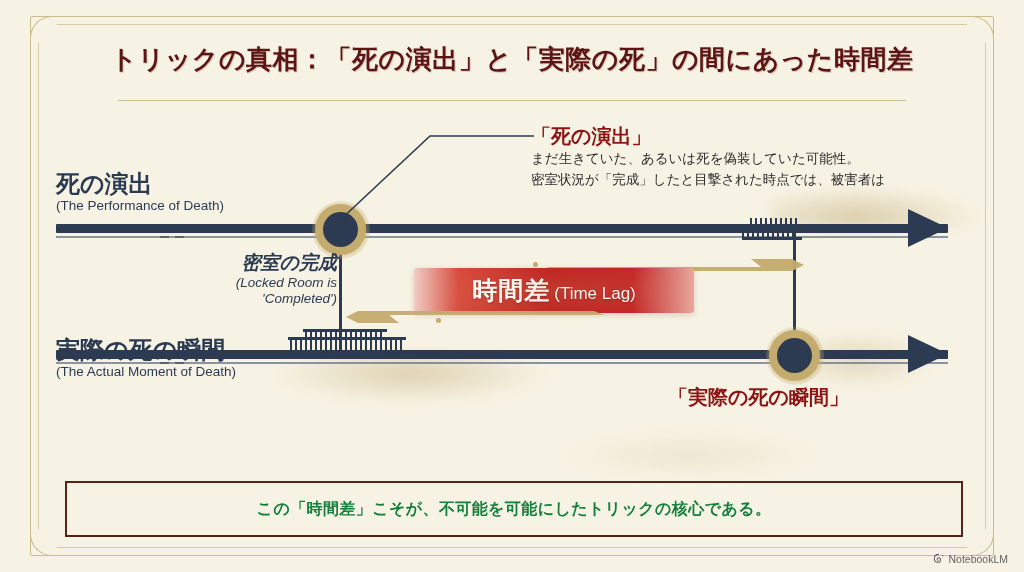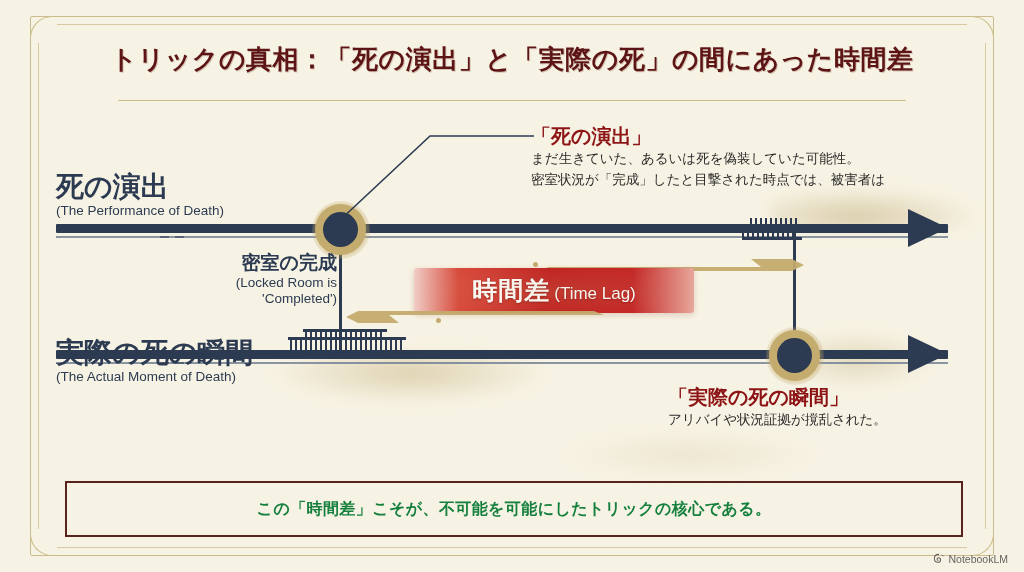--- a/index.html
+++ b/index.html
@@ -87,28 +87,28 @@
   }
   .node-glow{
     position:absolute;border-radius:50%;
     background:radial-gradient(circle,rgba(196,171,110,.0) 52%,rgba(196,171,110,.45) 60%,rgba(196,171,110,0) 80%);
   }
   .connector{position:absolute;width:3px;background:#2c3b52;}
 
   
   .axis-label{position:absolute;}
   .axis-label .jp{
-    font-size:28px;font-weight:700;color:#2c3b52;line-height:1.18;white-space:nowrap;
+    font-size:24px;font-weight:700;color:#2c3b52;line-height:1.18;white-space:nowrap;
   }
   .axis-label .en{
     font-size:13.5px;font-weight:400;color:#2c3b52;line-height:1.25;white-space:nowrap;
   }
 
   
-  .node-label{position:absolute;text-align:right;}
+  .node-label{position:absolute;text-align:right;font-style:italic;}
   .node-label .jp{font-size:19px;font-weight:700;color:#2c3b52;line-height:1.2;white-space:nowrap;}
   .node-label .en{font-size:13.5px;color:#2c3b52;line-height:1.22;white-space:nowrap;}
 
   
   .lag-band{
     position:absolute;
     border-radius:3px;
     background:linear-gradient(90deg,#f0cdc6 0%,#d84a3c 16%,#c02020 48%,#c42626 78%,#e8a79c 100%);
     display:flex;align-items:center;justify-content:center;
     box-shadow:0 2px 6px rgba(120,30,20,.18);
@@ -259,21 +259,20 @@
   </div>
 
   <div class="callout" style="left:531px;top:124px;">
     <div class="head">「死の演出」</div>
     <div class="body">まだ生きていた、あるいは死を偽装していた可能性。</div>
     <div class="body">密室状況が「完成」したと目撃された時点では、被害者は</div>
   </div>
 
   <div class="callout" style="left:668px;top:385px;">
     <div class="head">「実際の死の瞬間」</div>
-    <div class="body">アリバイや状況証拠が撹乱された。</div>
   </div>
 
   <div class="banner">
     <span class="banner-text">この「時間差」こそが、不可能を可能にしたトリックの核心である。</span>
   </div>
 
   <div class="watermark">
     <svg class="wm-icon" viewBox="0 0 16 16" aria-hidden="true">
       <path d="M8 2 C4 2 2 4.5 2 8 C2 11 4 13.5 7 13.5 C9.5 13.5 11 12 11 10 C11 8.3 9.8 7 8.2 7 C6.9 7 6 7.9 6 9 C6 9.9 6.6 10.5 7.4 10.5" fill="none" stroke="#4b4b4b" stroke-width="1.5" stroke-linecap="round"></path>
       <path d="M13.2 3.2 L14.6 4.2" stroke="#4b4b4b" stroke-width="1.4" stroke-linecap="round"></path>

